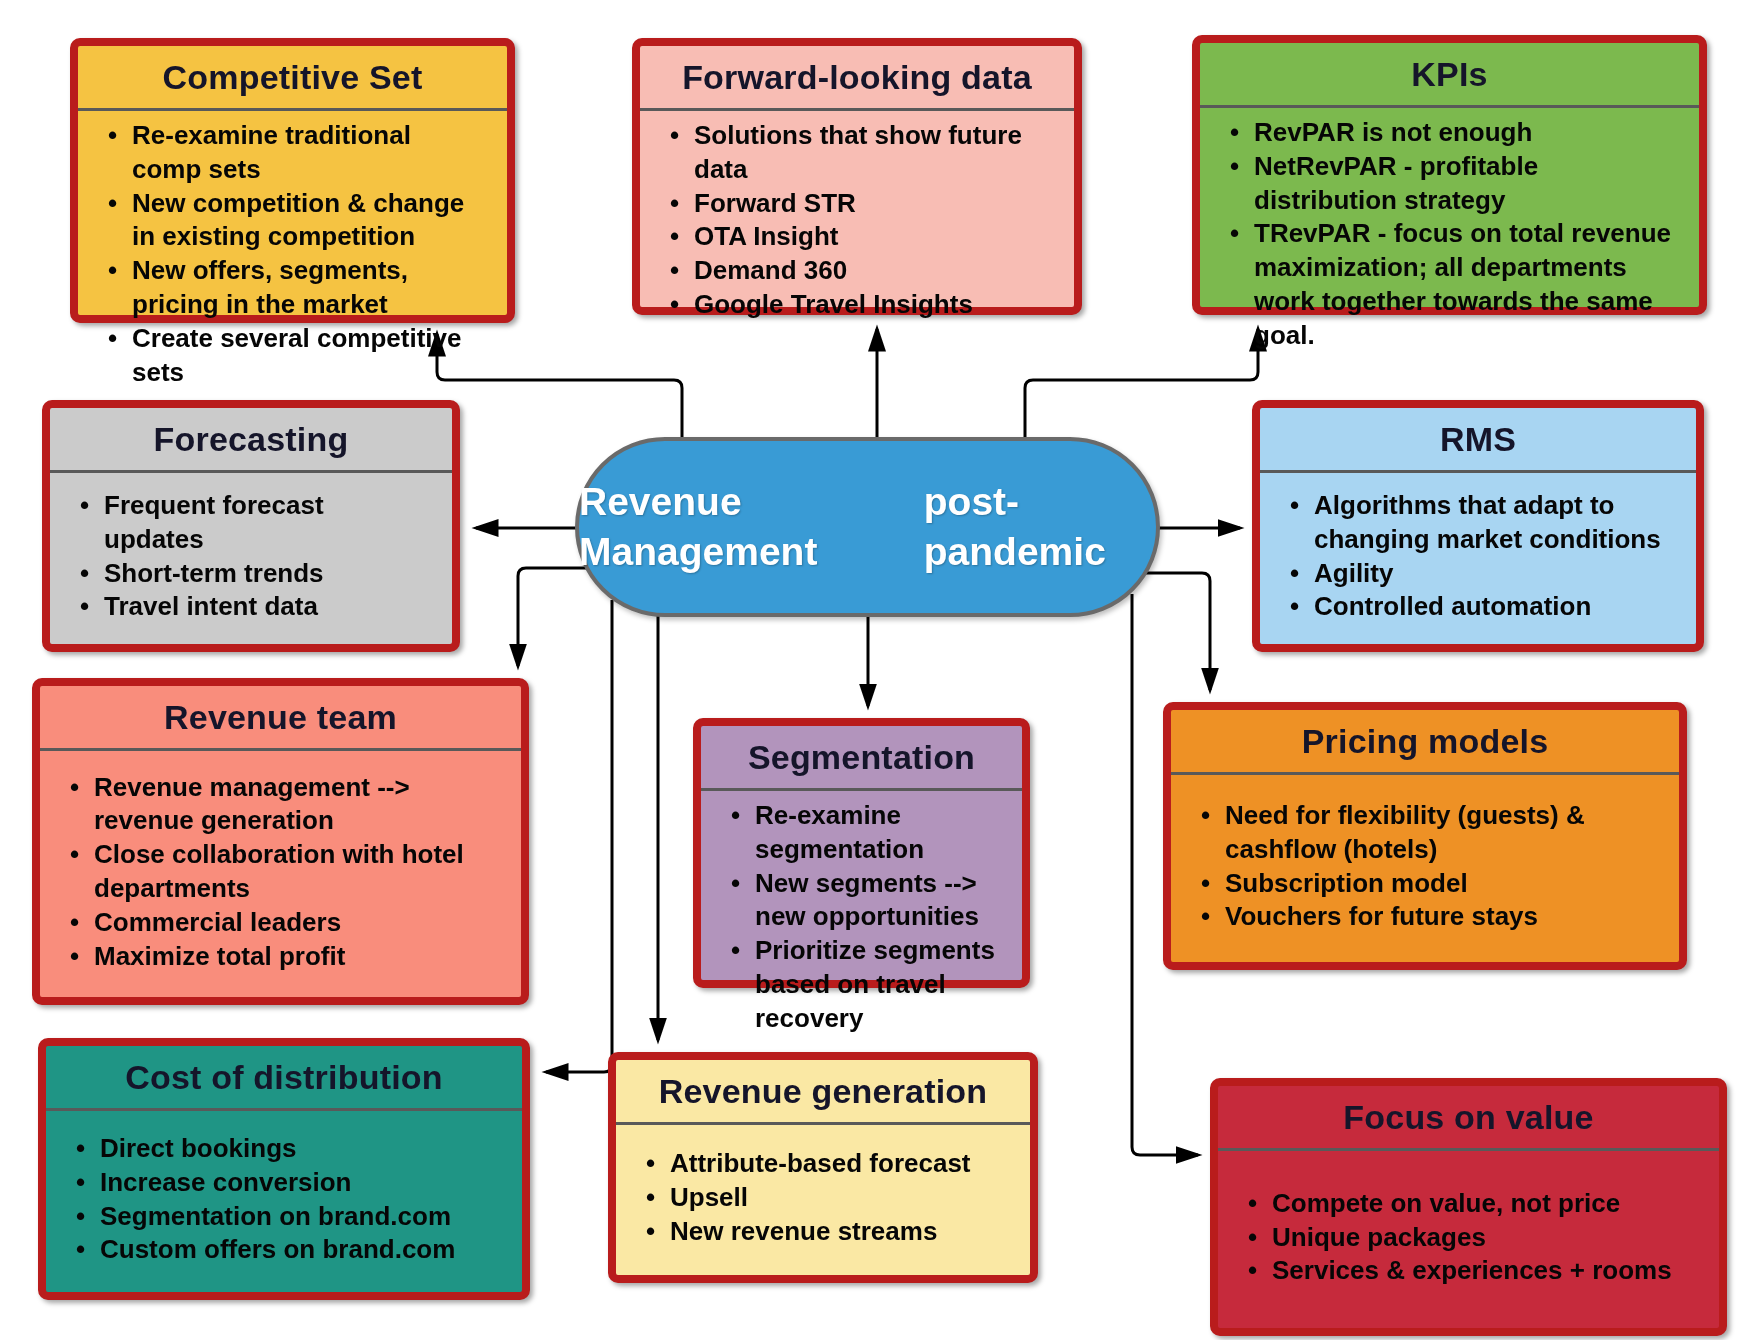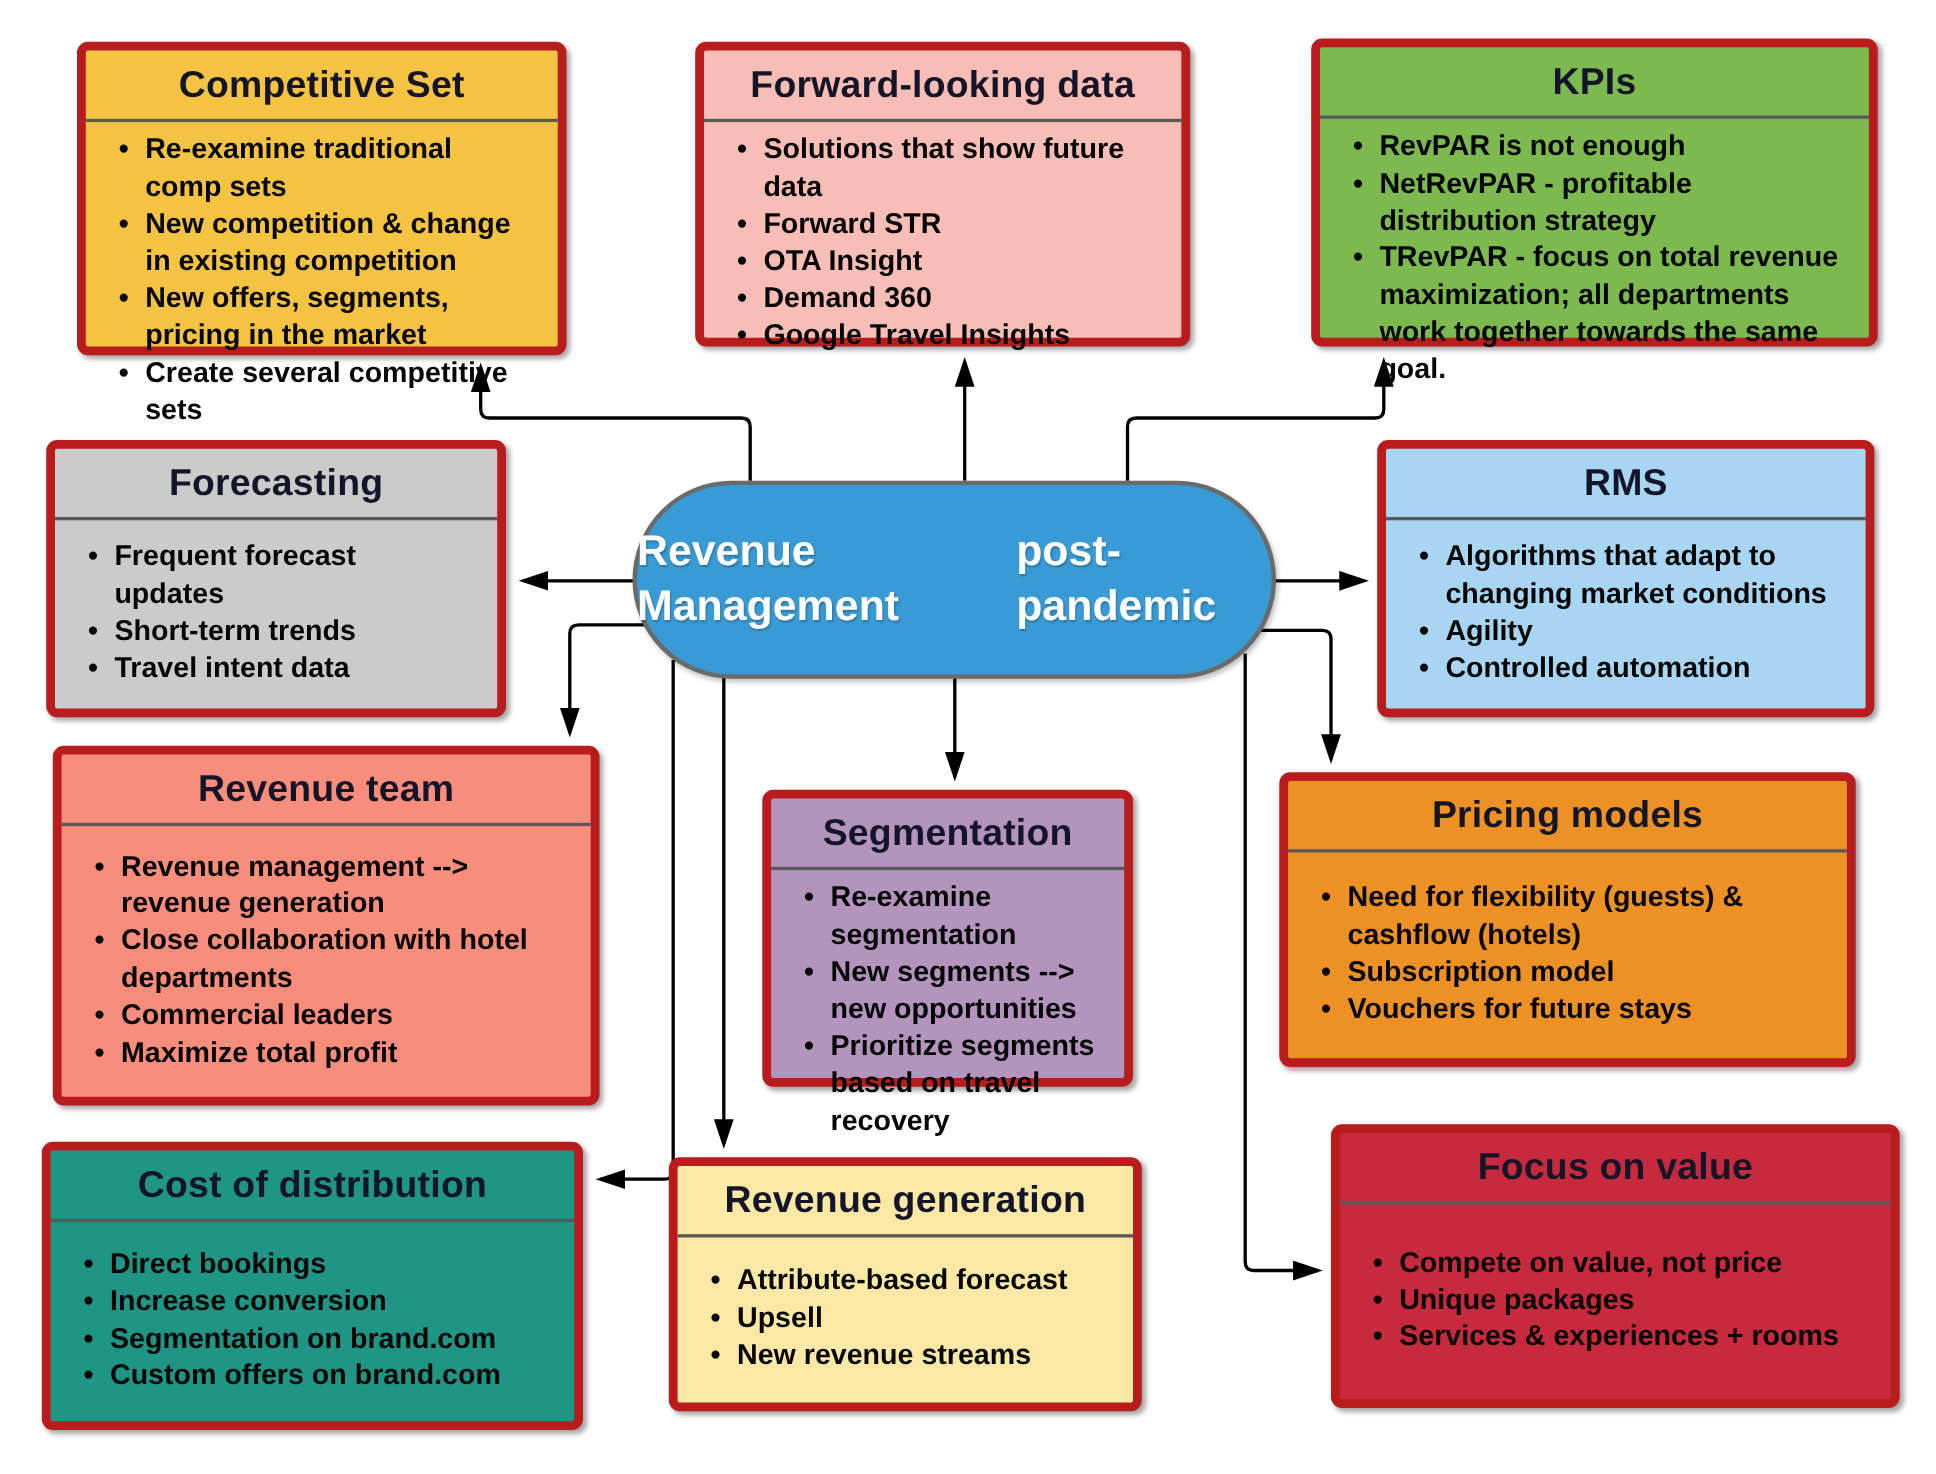--- a/index.html
+++ b/index.html
@@ -49,26 +49,26 @@
   .cline{
     color:#ffffff;font-size:39px;font-weight:bold;line-height:1.28;
     text-shadow:1px 1px 2px rgba(0,0,0,.25);
   }
   
   .n-compset {left:70px;  top:38px;   width:445px; height:285px;}
   .n-fwd     {left:632px; top:38px;   width:450px; height:277px;}
   .n-kpis    {left:1192px;top:35px;   width:515px; height:280px;}
   .n-forecast{left:42px;  top:400px;  width:418px; height:252px;}
   .n-rms     {left:1252px;top:400px;  width:452px; height:252px;}
-  .n-revteam {left:48px;  top:678px;  width:497px; height:327px;}
+  .n-revteam {left:32px;  top:678px;  width:497px; height:327px;}
   .n-segm    {left:693px; top:718px;  width:337px; height:270px;}
   .n-pricing {left:1163px;top:702px;  width:524px; height:268px;}
   .n-cost    {left:38px;  top:1038px; width:492px; height:262px;}
   .n-revgen  {left:608px; top:1052px; width:430px; height:231px;}
-  .n-focus   {left:1210px;top:1022px; width:517px; height:258px;}
+  .n-focus   {left:1210px;top:1078px; width:517px; height:258px;}
   .wire{fill:none;stroke:#000000;stroke-width:3px;}
 </style>
 </head>
 <body>
 
 <div id="canvas">
 
   <svg id="wires" viewBox="0 0 1760 1340">
     <defs>
       <marker id="arw" markerWidth="10" markerHeight="8" refX="7.5" refY="3" orient="auto" markerUnits="strokeWidth">

